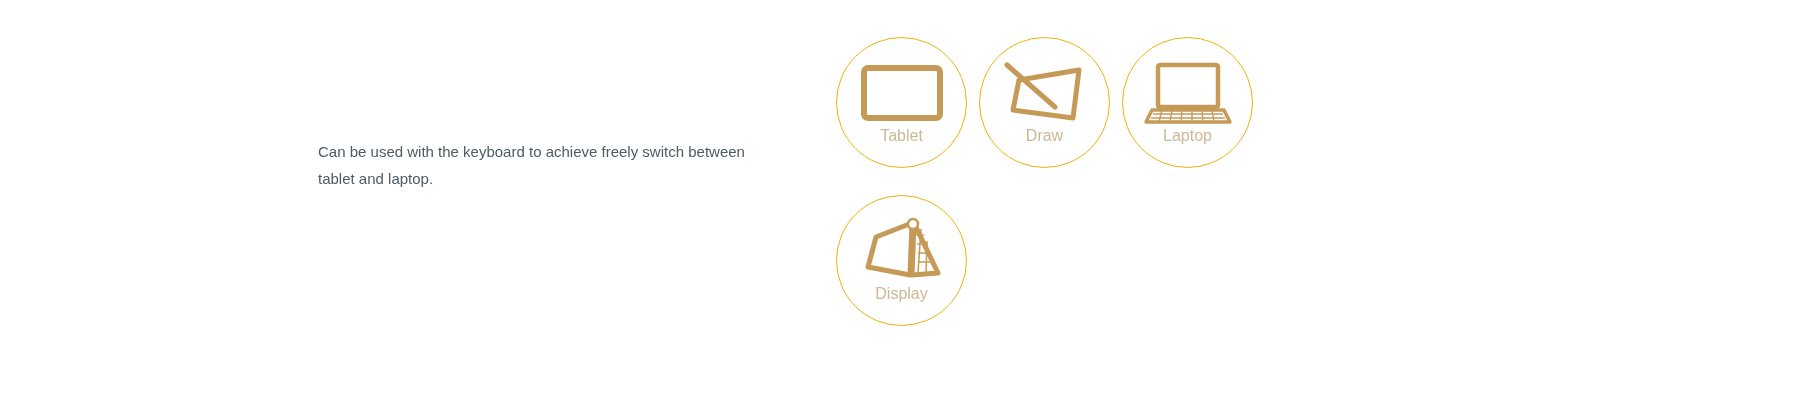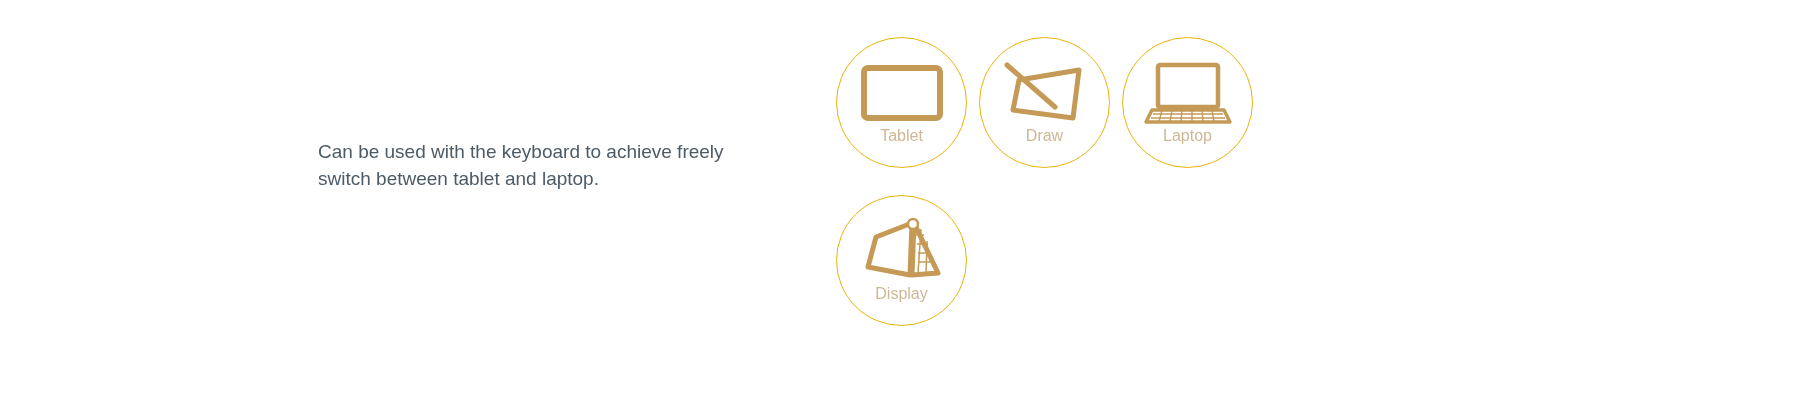--- a/index.html
+++ b/index.html
@@ -34,21 +34,21 @@
     font-size: 38px;
     line-height: 46px;
     font-weight: 400;
     color: #c5a26a;
     letter-spacing: 0.2px;
     white-space: nowrap;
     margin: 0;
   }
   .subcopy {
     font-family: "Liberation Sans", sans-serif;
-    font-size: 19px;
+    font-size: 15px;
     line-height: 27px;
     font-weight: 400;
     color: #4c5b66;
     margin: 6px 0 18px 0;
     width: 445px;
   }
 
   
   .icon-grid {
     position: absolute;

